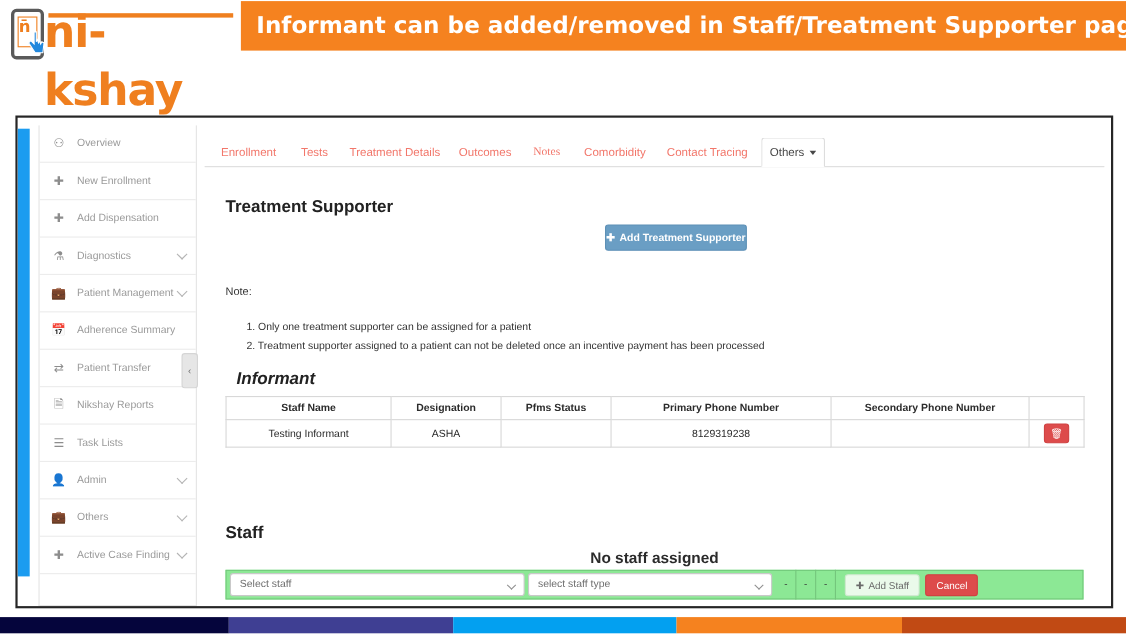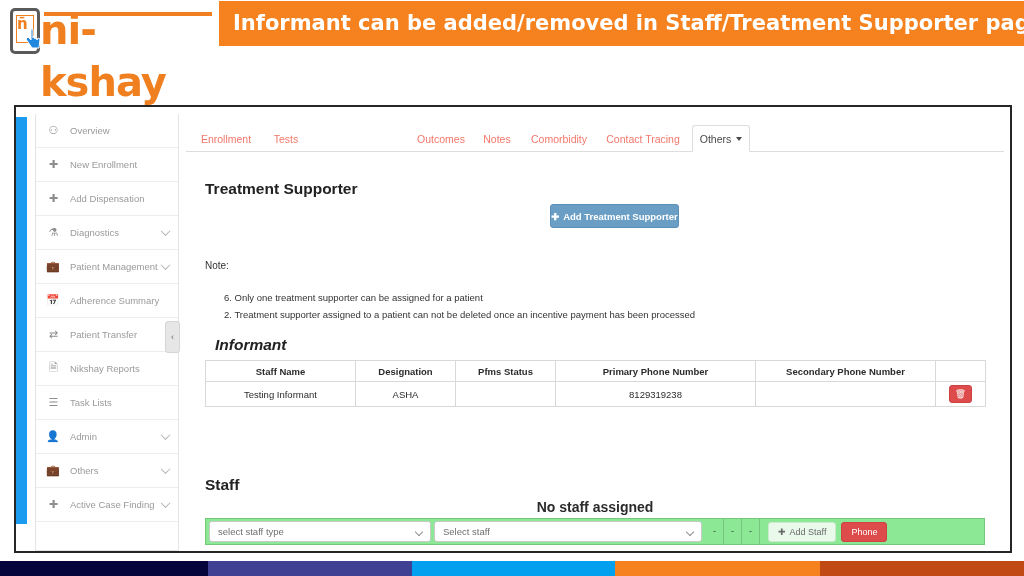--- a/index.html
+++ b/index.html
@@ -398,24 +398,27 @@
 
     <div id="main">
 
       <div id="tabs">
           <div class="tab" style="left: 8px; width: 64px;">
             <span>Enrollment</span>
           </div>
           <div class="tab" style="left: 80px; width: 40px;">
             <span>Tests</span>
           </div>
+          <div class="tab" style="left: 126px; width: 94px;">
+            <span>Treatment Details</span>
+          </div>
           <div class="tab" style="left: 226px; width: 58px;">
             <span>Outcomes</span>
           </div>
-          <div class="tab" style="left: 290px; width: 42px;">
+          <div class="tab" style="left: 290px; width: 42px; font-family: Liberation Serif, serif;">
             <span>Notes</span>
           </div>
           <div class="tab" style="left: 338px; width: 70px;">
             <span>Comorbidity</span>
           </div>
           <div class="tab" style="left: 414px; width: 86px;">
             <span>Contact Tracing</span>
           </div>
           <div class="tab active" style="left: 506px; width: 58px;">
             <span>Others</span>
@@ -425,21 +428,21 @@
 
       <div class="sec-title" style="left:19px; top:66px;">Treatment Supporter</div>
 
 
       <div id="ts-add">
         <span style="margin-right:4px;">✚</span>
         <span>Add Treatment Supporter</span>
       </div>
 
       <div id="note-label">Note:</div>
-      <div class="note-line" style="top:178px;">6. Only one treatment supporter can be assigned for a patient</div>
+      <div class="note-line" style="top:178px;">1. Only one treatment supporter can be assigned for a patient</div>
       <div class="note-line" style="top:195px;">2. Treatment supporter assigned to a patient can not be deleted once an incentive payment has been processed</div>
 
       <div class="sec-title" style="left:29px; top:222px;font-style:italic;">Informant</div>
 
       <table id="informant-table">
         <colgroup>
           <col style="width:150px">
             <col style="width:100px">
             <col style="width:100px">
           <col style="width:200px">
@@ -468,37 +471,37 @@
                 </span></td>
             </tr>
           </tbody>
       </table>
 
       <div class="sec-title" style="left:19px; top:362px;">Staff</div>
 
       <div id="staff-empty">No staff assigned</div>
 
       <div id="staff-row">
+        <div class="staff-sel" style="width:268px;">
+          <span>Select staff</span>
+          <span class="sel-caret"></span>
+        </div>
         <div class="staff-sel" style="width:222px;">
           <span>select staff type</span>
-          <span class="sel-caret"></span>
-        </div>
-        <div class="staff-sel" style="width:268px;">
-          <span>Select staff</span>
           <span class="sel-caret"></span>
         </div>
         <div style="width:4px;flex:none;"></div>
         <div class="staff-dash">-</div>
         <div class="staff-dash">-</div>
         <div class="staff-dash">-</div>
         <div id="staff-add">
           <span style="margin-right:4px;">✚</span>
           <span>Add Staff</span>
         </div>
-        <div id="staff-cancel">Phone</div>
+        <div id="staff-cancel">Cancel</div>
       </div>
 
     </div>
   </div>
 
   <div id="bottom-bar">
       <div style="width: 208px; height: 100%; background: rgb(5, 5, 60);"></div>
       <div style="width: 204px; height: 100%; background: rgb(63, 63, 147);"></div>
       <div style="width: 203px; height: 100%; background: rgb(3, 160, 240);"></div>
       <div style="width: 205px; height: 100%; background: rgb(245, 130, 31);"></div>

